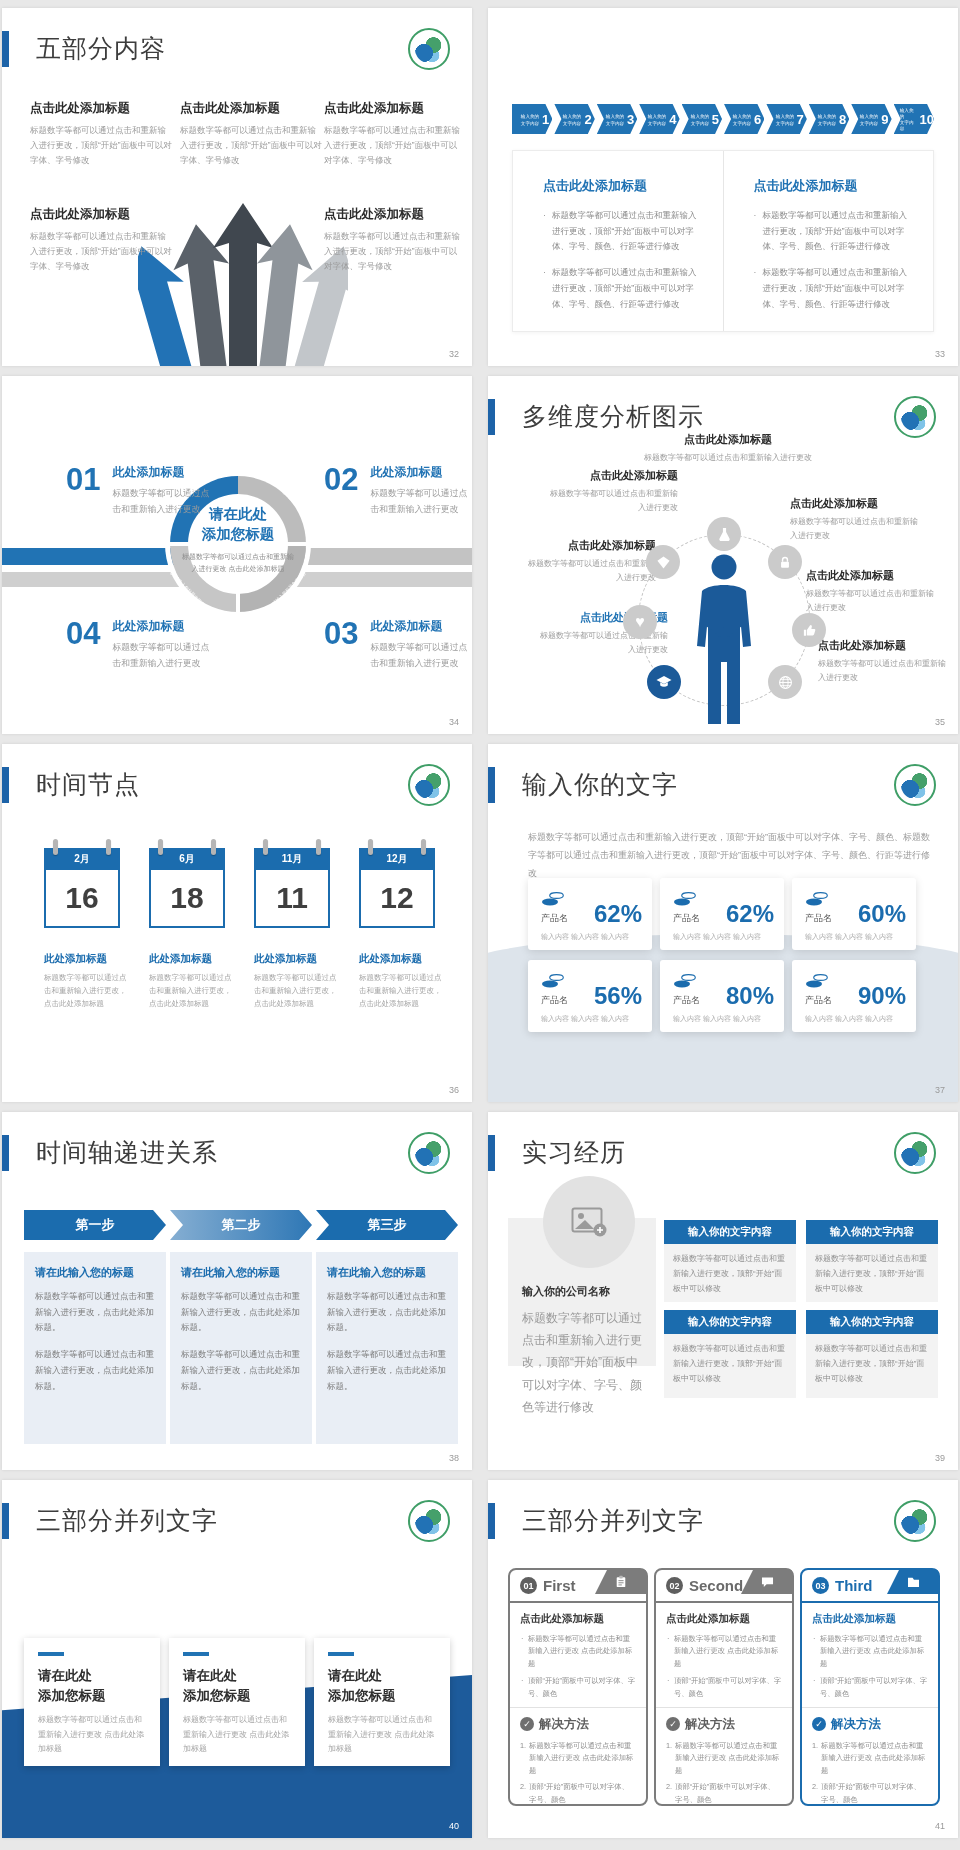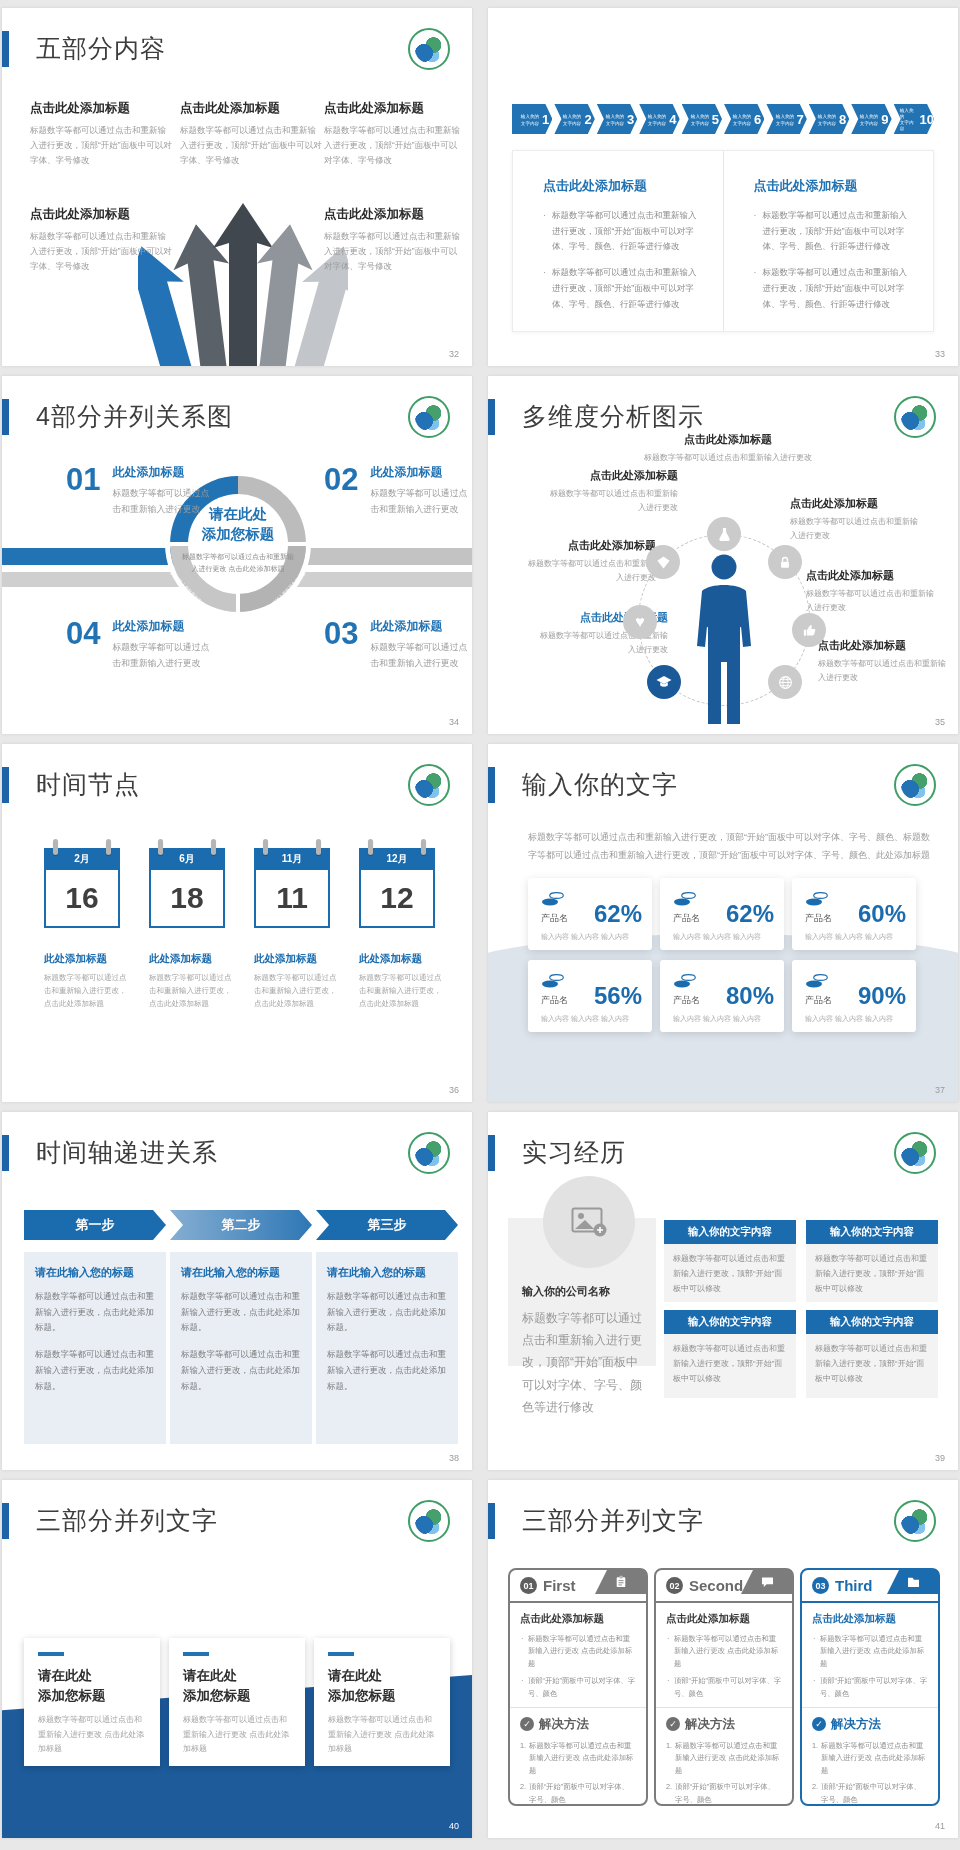--- a/index.html
+++ b/index.html
@@ -231,27 +231,20 @@
     <div class="col">
       <h4>点击此处添加标题</h4>
       <p>标题数字等都可以通过点击和重新输入进行更改，顶部“开始”面板中可以对字体、字号、颜色、行距等进行修改</p>
       <p>标题数字等都可以通过点击和重新输入进行更改，顶部“开始”面板中可以对字体、字号、颜色、行距等进行修改</p>
     </div>
   </div>
   <div class="pn">33</div>
 </section>
 
 <section class="slide" style="left:2px;top:376px">
-  <div class="sh">
-    <span class="bar"></span>
-    <span class="t">4部分并列关系图</span>
-    <span class="logo">
-        <i></i>
-      </span>
-  </div>
   <div class="rib" style="top:172px;left:0;width:236px;background:#2173b4"></div>
   <div class="rib" style="top:172px;left:236px;right:0;background:#c3c3c3"></div>
   <div class="rib" style="top:196px;left:0;right:0;height:15px;background:#cfcfcf"></div>
   <div class="ring"></div>
   <span class="arc" style="left:152px;top:116px;transform:rotate(-45deg)">01 请输入您标题文字内容</span>
   <span class="arc" style="left:250px;top:116px;transform:rotate(45deg)">02 请输入您标题文字内容</span>
   <span class="arc" style="left:152px;top:212px;transform:rotate(45deg)">04 请输入您标题文字内容</span>
   <span class="arc" style="left:250px;top:212px;transform:rotate(-45deg)">03 请输入您标题文字内容</span>
   <div class="ring-in"></div>
   <div class="c34">
@@ -425,21 +418,21 @@
 
 <section class="slide" style="left:488px;top:744px">
   <div class="wave"></div>
   <div class="sh">
     <span class="bar"></span>
     <span class="t">输入你的文字</span>
     <span class="logo">
         <i></i>
       </span>
   </div>
-  <p class="desc37">标题数字等都可以通过点击和重新输入进行更改，顶部“开始”面板中可以对字体、字号、颜色、标题数字等都可以通过点击和重新输入进行更改，顶部“开始”面板中可以对字体、字号、颜色、此处添加标题</p>
+  <p class="desc37">标题数字等都可以通过点击和重新输入进行更改，顶部“开始”面板中可以对字体、字号、颜色、标题数字等都可以通过点击和重新输入进行更改，顶部“开始”面板中可以对字体、字号、颜色、行距等进行修改</p>
 
   <div class="pcard" style="left:40px;top:134px">
     <div class="top">
         <div>
       <svg width="24" height="16" viewBox="0 0 24 16">
             <ellipse cx="9" cy="12" rx="8" ry="3.4" fill="#1b6cae"></ellipse>
             <ellipse cx="15.5" cy="5.5" rx="6.8" ry="2.9" fill="none" stroke="#1b6cae" stroke-width="1.1"></ellipse>
           </svg>
       <div class="nm">产品名</div></div>
       <div class="pct">62%</div>

